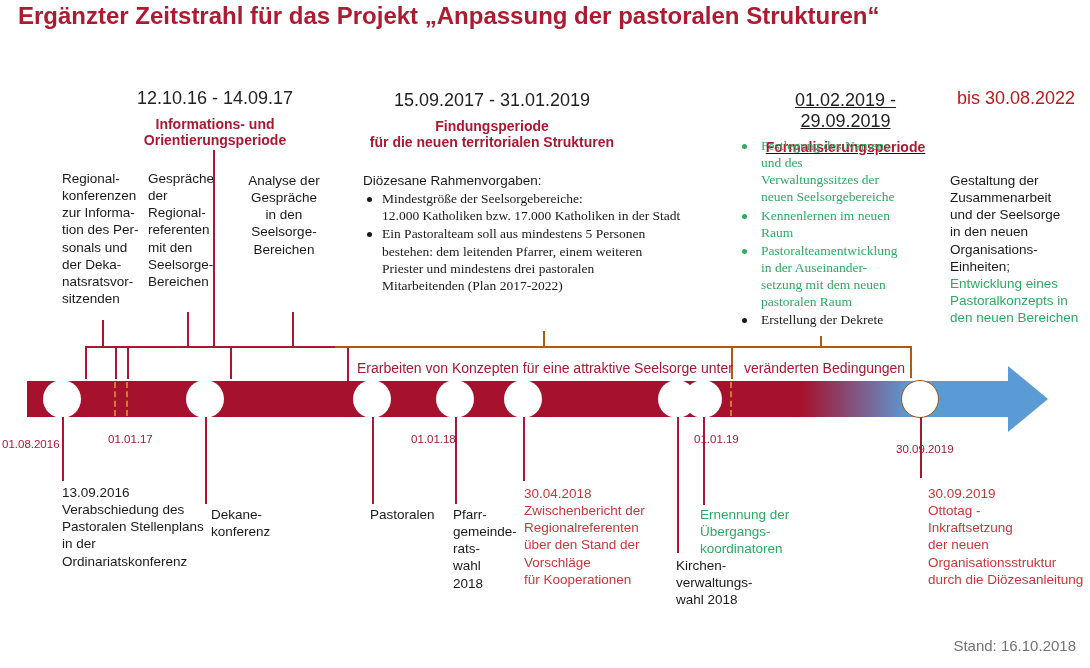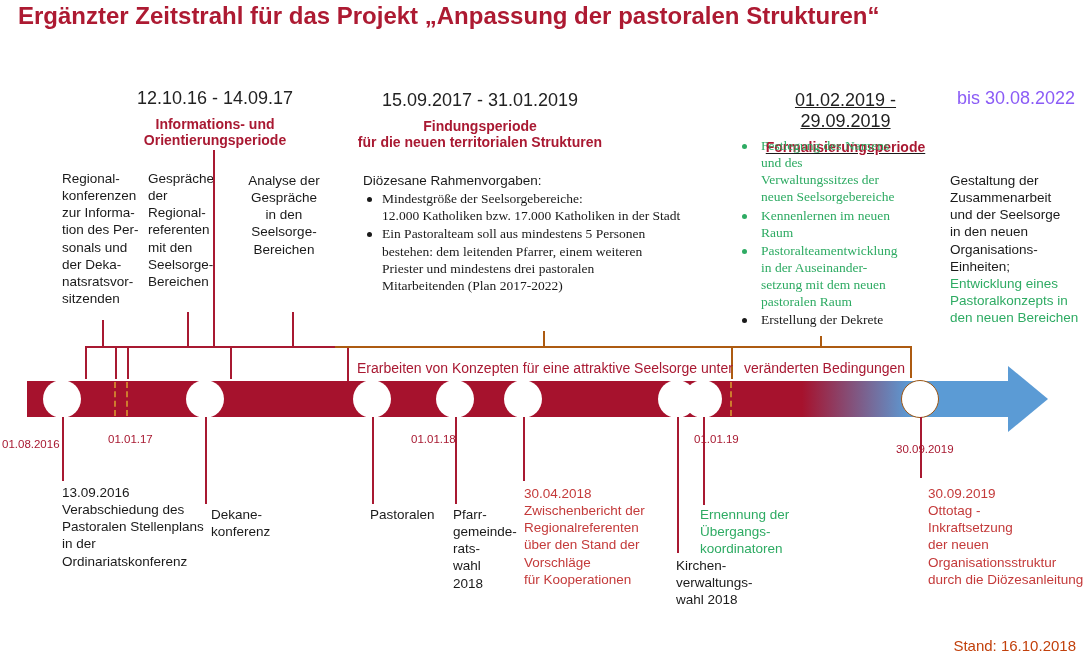--- a/index.html
+++ b/index.html
@@ -10,21 +10,21 @@
   .ml{white-space:pre-line;}
   .abs{position:absolute;}
   .title{
     position:absolute;left:18px;top:2px;width:1060px;margin:0;
     font-size:24px;font-weight:bold;color:#AD1A32;letter-spacing:0px;
   }
   .pdates{font-size:18px;color:#222;}
   .pname{font-size:14px;font-weight:bold;}
   .red{color:#A91932;}
   .blue{color:#4472C4;}
-  .lblue{color:#8b5cf6;}
+  .lblue{color:#b91c1c;}
   .green{color:#2EAB63;}
   .evred{color:#C43A3A;}
   .center{text-align:center;}
   .body13{font-size:13.5px;line-height:1.27;}
   .bullet-row{display:flex;align-items:flex-start;margin-top:1px;font-family:Liberation Serif, serif;}
   .dot{width:5px;height:5px;border-radius:50%;background:#1a1a1a;margin:7px 10px 0 4px;flex:0 0 auto;}
   .dot.gd{background:#2EAB63;}
   .form-row .dot{margin-right:14px;}
   
   .band{
@@ -43,34 +43,34 @@
   .circle.outlined{border:1px solid #9C5715;box-sizing:border-box;}
   .vl{position:absolute;width:2px;background:#A81931;}
   .vl.thin{width:1.5px;}
   .vl.brown{background:#AD5B11;}
   .hl{position:absolute;height:2px;background:#A81931;}
   .hl.brown{background:#AD5B11;}
   .vd{position:absolute;width:0;border-left:2px dashed #CE7B2E;}
   .bandlabel{position:absolute;top:360px;font-size:14px;color:#A91932;}
   .datemark{position:absolute;font-size:11.5px;color:#A81931;}
   .event{position:absolute;font-size:13.5px;line-height:1.27;}
-  .stand{position:absolute;right:14px;top:637px;font-size:15px;color:#c2410c;}
+  .stand{position:absolute;right:14px;top:637px;font-size:15px;color:#737373;}
 </style>
 </head>
 <body>
 
 <div class="canvas">
 
   <h1 class="title">Ergänzter Zeitstrahl für das Projekt „Anpassung der pastoralen Strukturen“</h1>
 
   <div class="abs center" style="left:85px;top:88px;width:260px;">
     <div class="pdates">12.10.16 - 14.09.17</div>
     <div class="pname red" style="margin-top:7px;">Informations- und Orientierungsperiode</div>
   </div>
-  <div class="abs center" style="left:340px;top:90px;width:280px;">
+  <div class="abs center" style="left:352px;top:90px;width:280px;">
     <div class="pdates">15.09.2017 - 31.01.2019</div>
     <div class="pname red ml" style="margin-top:7px;">Findungsperiode
 für die neuen territorialen Strukturen</div>
   </div>
   <div class="abs center" style="left:753px;top:90px;width:185px;text-decoration:underline;">
     <div class="pdates">01.02.2019 - 29.09.2019</div>
     <div class="pname red" style="margin-top:7px;">Formalisierungsperiode</div>
   </div>
   <div class="abs" style="left:952px;top:88px;width:138px;">
     <div class="pdates lblue" style="padding-left:5px;">bis 30.08.2022</div>

